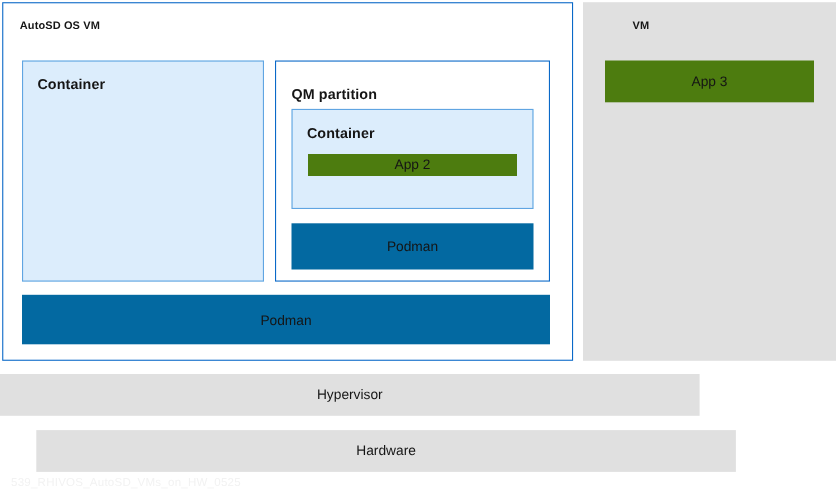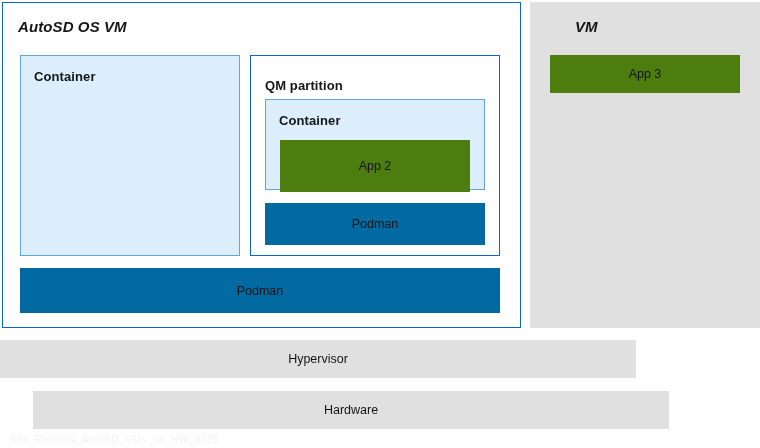--- a/index.html
+++ b/index.html
@@ -49,22 +49,21 @@
 
   
   .heading {
     position: absolute;
     font-weight: bold;
     color: #151515;
     letter-spacing: 0.1px;
     white-space: nowrap;
   }
   .heading-lg {
-    font-size: 15px;
-    font-style: italic;
+    font-size: 10px;
   }
   .heading-md {
     font-size: 13px;
   }
 
   
   .container-block {
     background: #dcedfc;
     border: 1.5px solid #60a5e2;
   }
@@ -136,21 +135,21 @@
 
 
   <div class="box partition-block" style="left:250px; top:55px; width:250px; height:201px;"></div>
 
   <div class="heading heading-md" style="left:265px; top:78px;">QM partition</div>
 
   <div class="box container-block" style="left:265px; top:99px; width:220px; height:91px;"></div>
 
   <div class="heading heading-md" style="left:279px; top:113px;">Container</div>
 
-  <div class="box app-tile" style="left:280px; top:140px; width:190px; height:52px;">App 2</div>
+  <div class="box app-tile" style="left:280px; top:140px; width:190px; height:20px;">App 2</div>
 
   <div class="box grey-bar" style="left:265px; top:203px; width:220px; height:42px;">Podman</div>
 
   <div class="box grey-bar" style="left:20px; top:268px; width:480px; height:45px;">Podman</div>
 
   <div class="box vm-grey"></div>
 
   <div class="heading heading-lg" style="left:575px; top:18px;">VM</div>
 
   <div class="box app-tile" style="left:550px; top:55px; width:190px; height:38px;">App 3</div>

